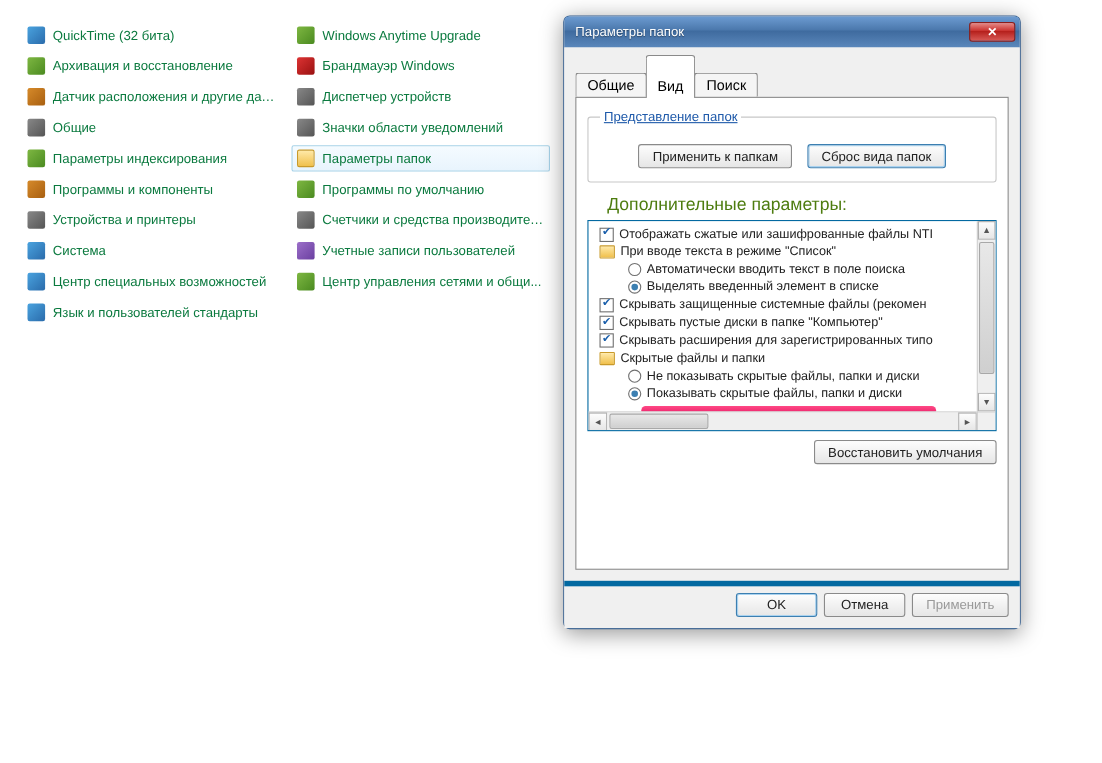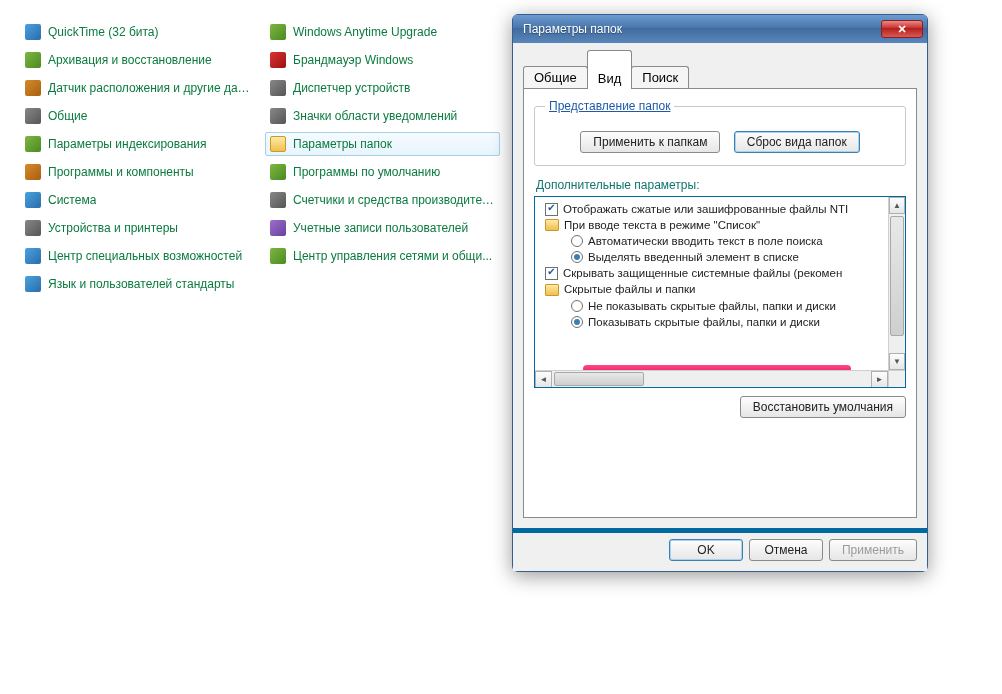--- a/index.html
+++ b/index.html
@@ -167,21 +167,21 @@
     border: 1px solid #3c7fb1;
     box-shadow: 0 0 0 1px #a9d2ef inset;
   }
   .btn:disabled, .btn.disabled {
     color: #9a9a9a;
     cursor: default;
   }
   .btn-row-center { text-align: center; margin-top: 10px; }
   .btn-row-right { text-align: right; margin-top: 8px; }
   .adv-label {
-    font-size: 12px; color: #0f766e; margin: 4px 0 4px 2px;
+    font-size: 16px; color: #4d7c0f; margin: 4px 0 4px 18px;
   }
   .treewrap {
     border: 1px solid #0369a1;
     background: #fff;
     width: 100%;
     height: 192px;
     overflow: hidden;
     position: relative;
     text-align: right;
   }
@@ -286,26 +286,26 @@
       </div>
       <div class="cp-item">
         <span class="cp-ico g2"></span>
         <span class="cp-label">Параметры индексирования</span>
       </div>
       <div class="cp-item">
         <span class="cp-ico g3"></span>
         <span class="cp-label">Программы и компоненты</span>
       </div>
       <div class="cp-item">
+        <span class="cp-ico g6"></span>
+        <span class="cp-label">Устройства и принтеры</span>
+      </div>
+      <div class="cp-item">
         <span class="cp-ico g1"></span>
         <span class="cp-label">Система</span>
-      </div>
-      <div class="cp-item">
-        <span class="cp-ico g6"></span>
-        <span class="cp-label">Устройства и принтеры</span>
       </div>
       <div class="cp-item">
         <span class="cp-ico g1"></span>
         <span class="cp-label">Центр специальных возможностей</span>
       </div>
       <div class="cp-item">
         <span class="cp-ico g1"></span>
         <span class="cp-label">Язык и пользователей стандарты</span>
       </div>
     </div>
@@ -397,20 +397,28 @@
             </div>
             <div class="row indent2" style="padding-left: 30px;">
               <span class="rdo sel"></span>
               <span>Выделять введенный элемент в списке</span>
             </div>
             <div class="row" style="padding-left: 4px;">
               <span class="chk checked"></span>
               <span>Скрывать защищенные системные файлы (рекомен</span>
             </div>
             <div class="row" style="padding-left: 4px;">
+              <span class="chk checked"></span>
+              <span>Скрывать пустые диски в папке "Компьютер"</span>
+            </div>
+            <div class="row" style="padding-left: 4px;">
+              <span class="chk checked"></span>
+              <span>Скрывать расширения для зарегистрированных типо</span>
+            </div>
+            <div class="row" style="padding-left: 4px;">
               <span class="mini-folder"></span>
               <span>Скрытые файлы и папки</span>
             </div>
             <div class="row indent2" style="padding-left: 30px;">
               <span class="rdo"></span>
               <span>Не показывать скрытые файлы, папки и диски</span>
             </div>
             <div class="row indent2" style="padding-left: 30px;">
               <span class="rdo sel"></span>
               <span>Показывать скрытые файлы, папки и диски</span>

